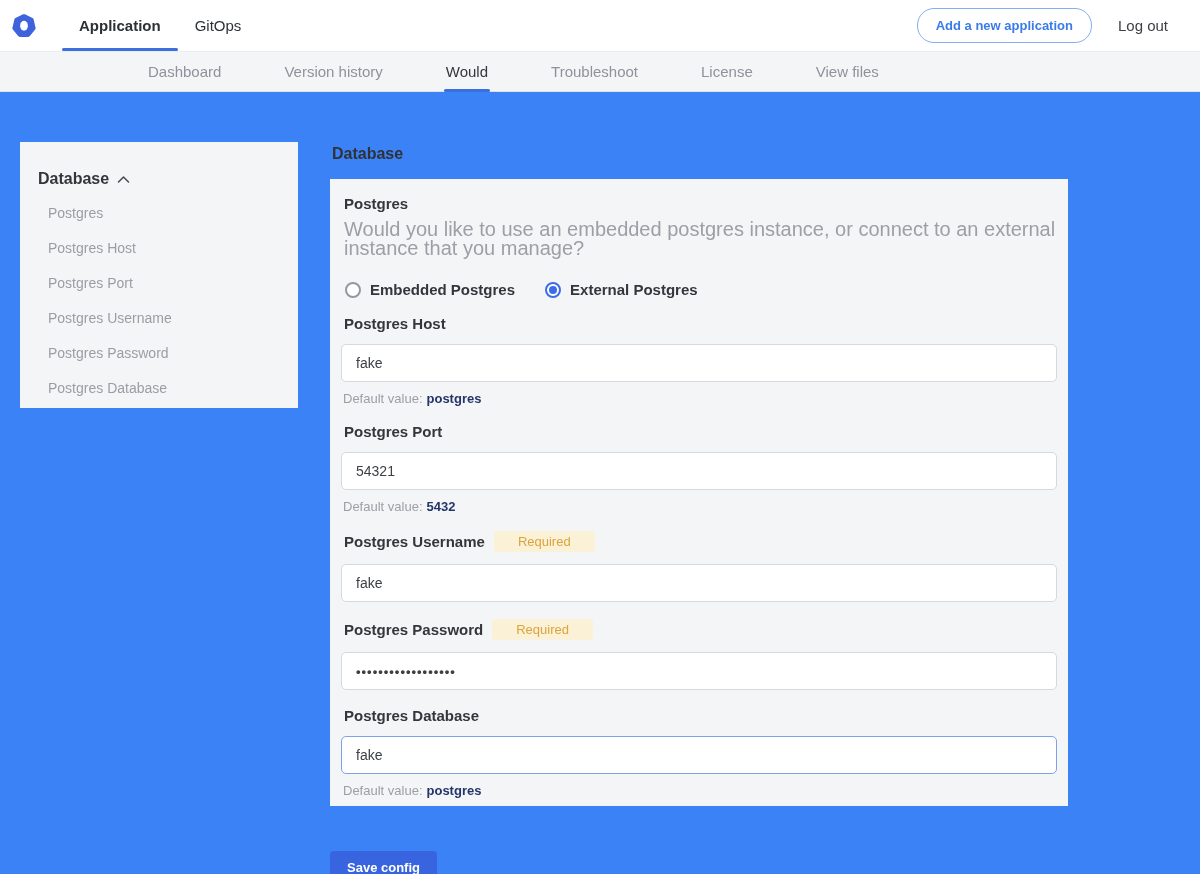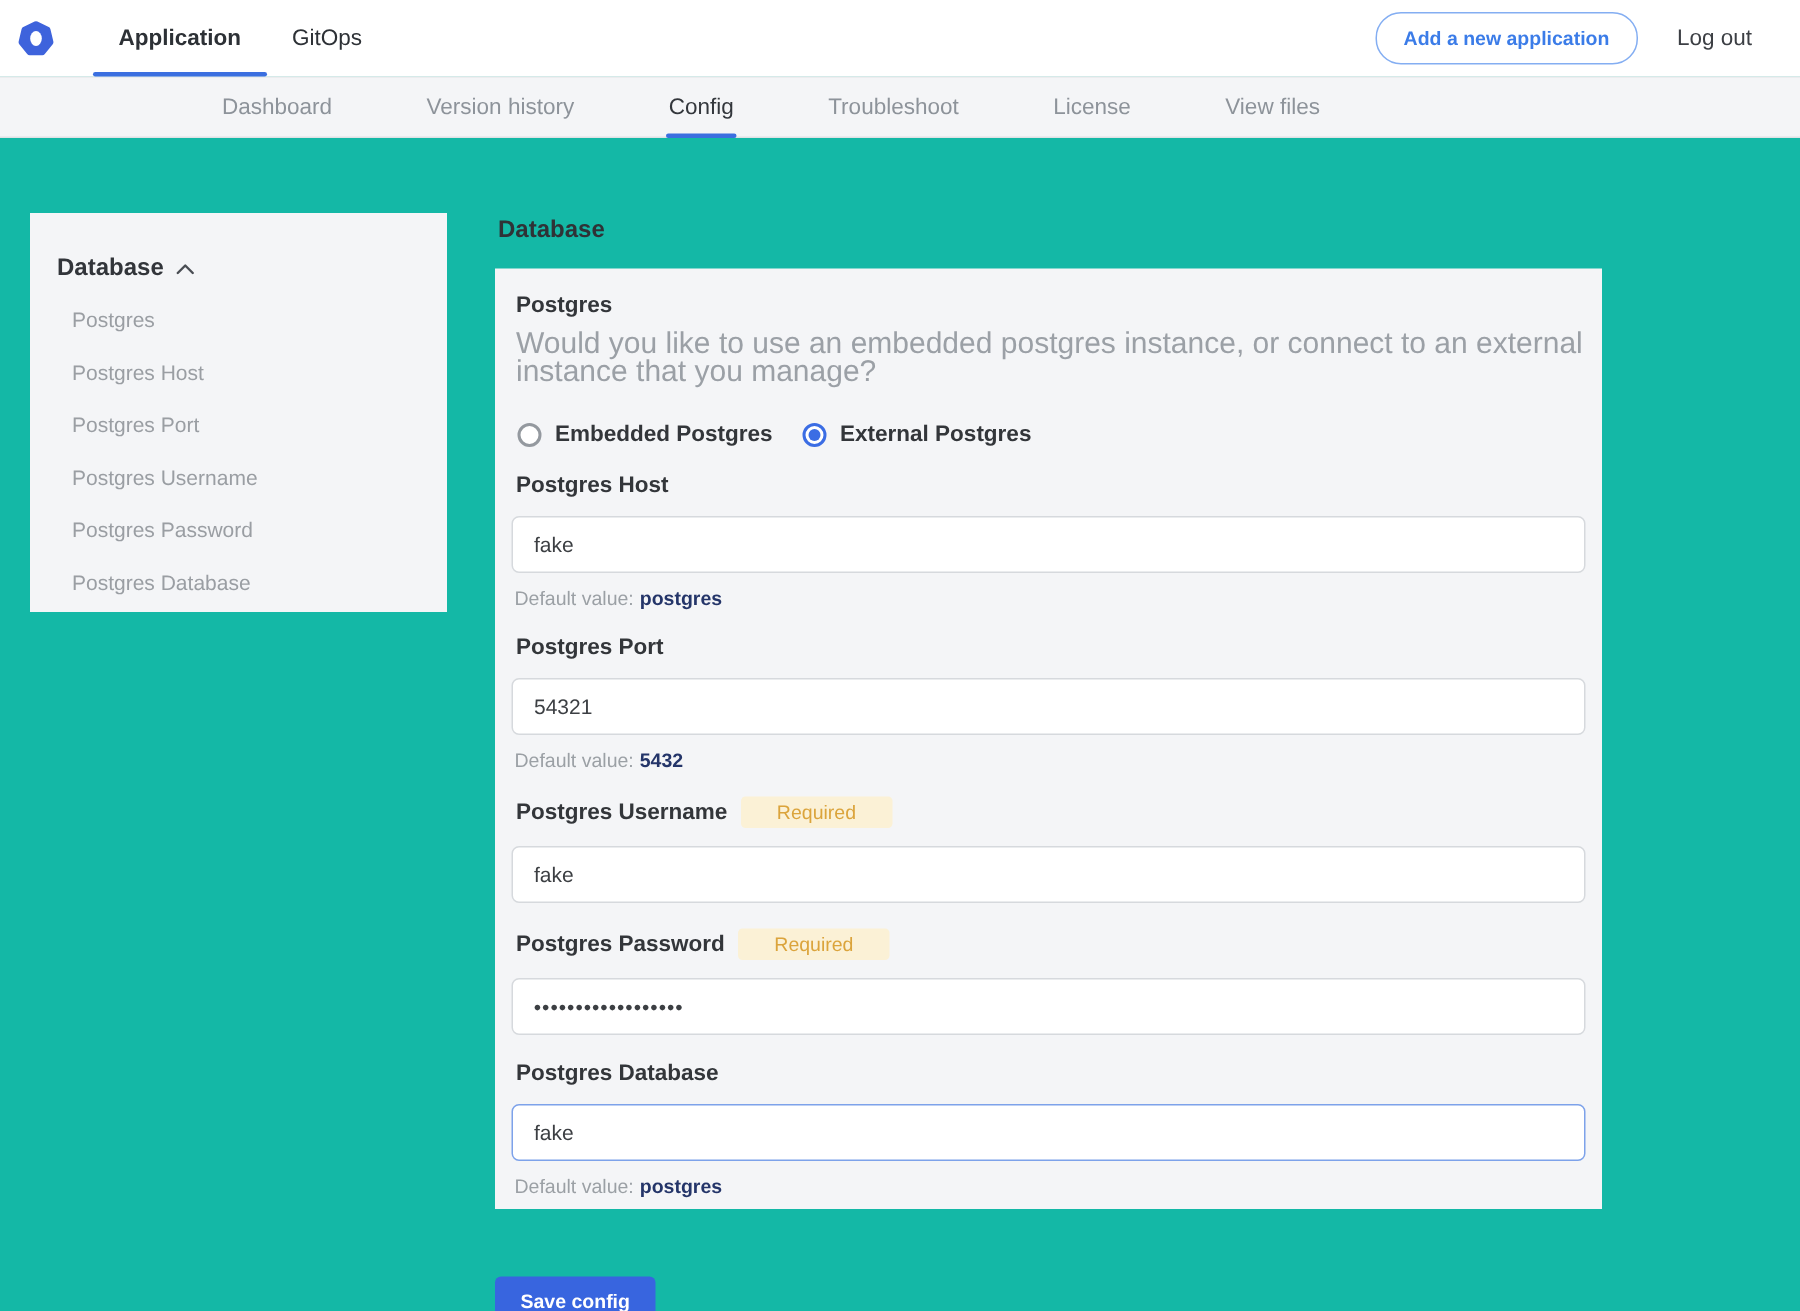--- a/index.html
+++ b/index.html
@@ -2,21 +2,21 @@
 <html><head>
 <meta charset="utf-8">
 <style>
   * { margin: 0; padding: 0; box-sizing: border-box; }
   html, body { background: #fff; }
   body {
     width: 1200px; height: 874px; overflow: hidden;
     font-family: "Liberation Sans", "DejaVu Sans", sans-serif;
     color: #32353a;
   }
-  .page { width: 1200px; height: 874px; background: #14b8a6; }
+  .page { width: 1200px; height: 874px; background: #3b82f6; }
 
   
   .topbar {
     height: 51px; display: flex; align-items: center;
     background: #fff; padding-left: 8px; padding-right: 20px;
   }
   .logo { width: 28px; height: 28px; margin-left: 2px; display: flex; align-items: center; cursor: pointer; }
   .top-tabs { display: flex; height: 51px; margin-left: 24px; }
   .top-tab {
     height: 51px; display: flex; align-items: center; padding: 0 17px;
@@ -69,21 +69,21 @@
   }
   .sidebar-item + .sidebar-item { margin-top: 16px; }
 
   .main { margin-left: 32px; width: 738px; }
   .page-title { font-size: 16px; font-weight: 700; color: #2f3236; margin: 3px 0 16px 2px; }
 
   .card { background: #f4f5f7; padding: 16px 11px 8px 11px; }
   .group-label { font-size: 15px; font-weight: 700; color: #33363a; margin-left: 3px; }
   .group-help { font-size: 20px; color: #9ba0a6; margin: 8px 0 0 3px; line-height: 19px; }
 
-  .radio-row { display: flex; align-items: center; margin: 23px 0 0 4px; gap: 20px; }
+  .radio-row { display: flex; align-items: center; margin: 23px 0 0 4px; gap: 30px; }
   .radio-option { display: flex; align-items: center; gap: 9px; cursor: pointer; }
   .radio-option .option-label { font-size: 15px; font-weight: 700; color: #33363a; }
   .radio {
     width: 16px; height: 16px; border-radius: 50%;
     border: 2px solid #94999f; background: #fff; position: relative; flex: none;
   }
   .radio.selected { border-color: #3b6de4; }
   .radio.selected::after {
     content: ""; position: absolute; left: 2px; top: 2px;
     width: 8px; height: 8px; border-radius: 50%; background: #3b6de4;
@@ -134,21 +134,21 @@
       </div>
     </nav>
     <div class="spacer"></div>
     <button class="add-app-btn">Add a new application</button>
     <div class="logout">Log out</div>
   </header>
 
   <nav class="subnav">
     <div class="subnav-item">Dashboard</div>
     <div class="subnav-item">Version history</div>
-    <div class="subnav-item active">Config</div>
+    <div class="subnav-item active">Would</div>
     <div class="subnav-item">Troubleshoot</div>
     <div class="subnav-item">License</div>
     <div class="subnav-item">View files</div>
   </nav>
 
   <div class="content">
 
     <aside class="sidebar">
       <div class="sidebar-group">
         <span>Database</span>

